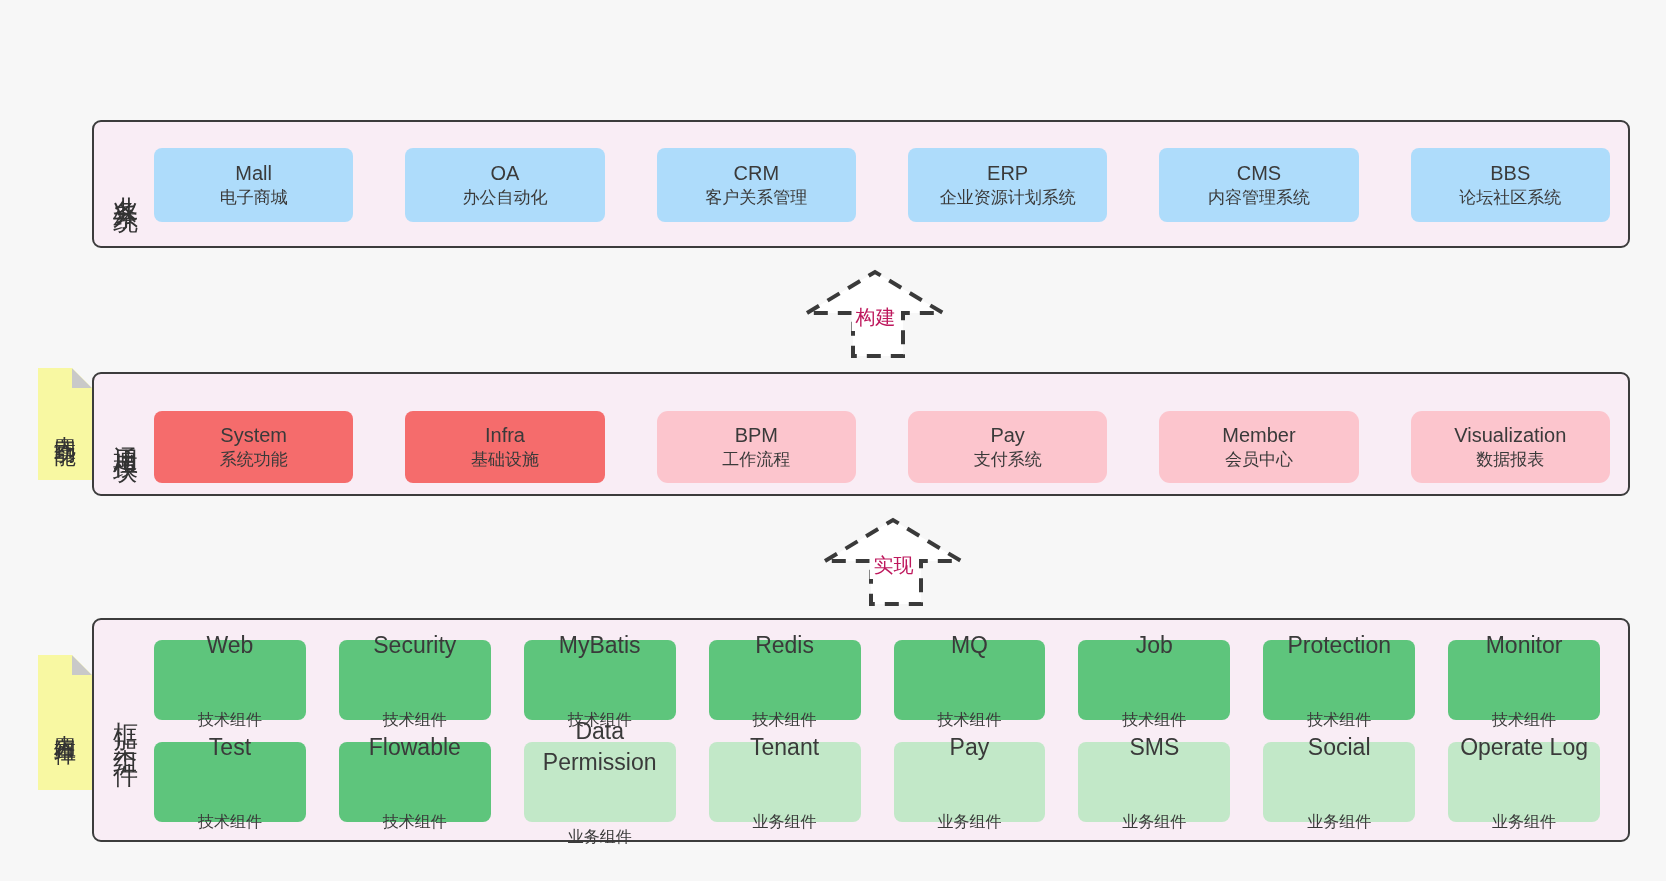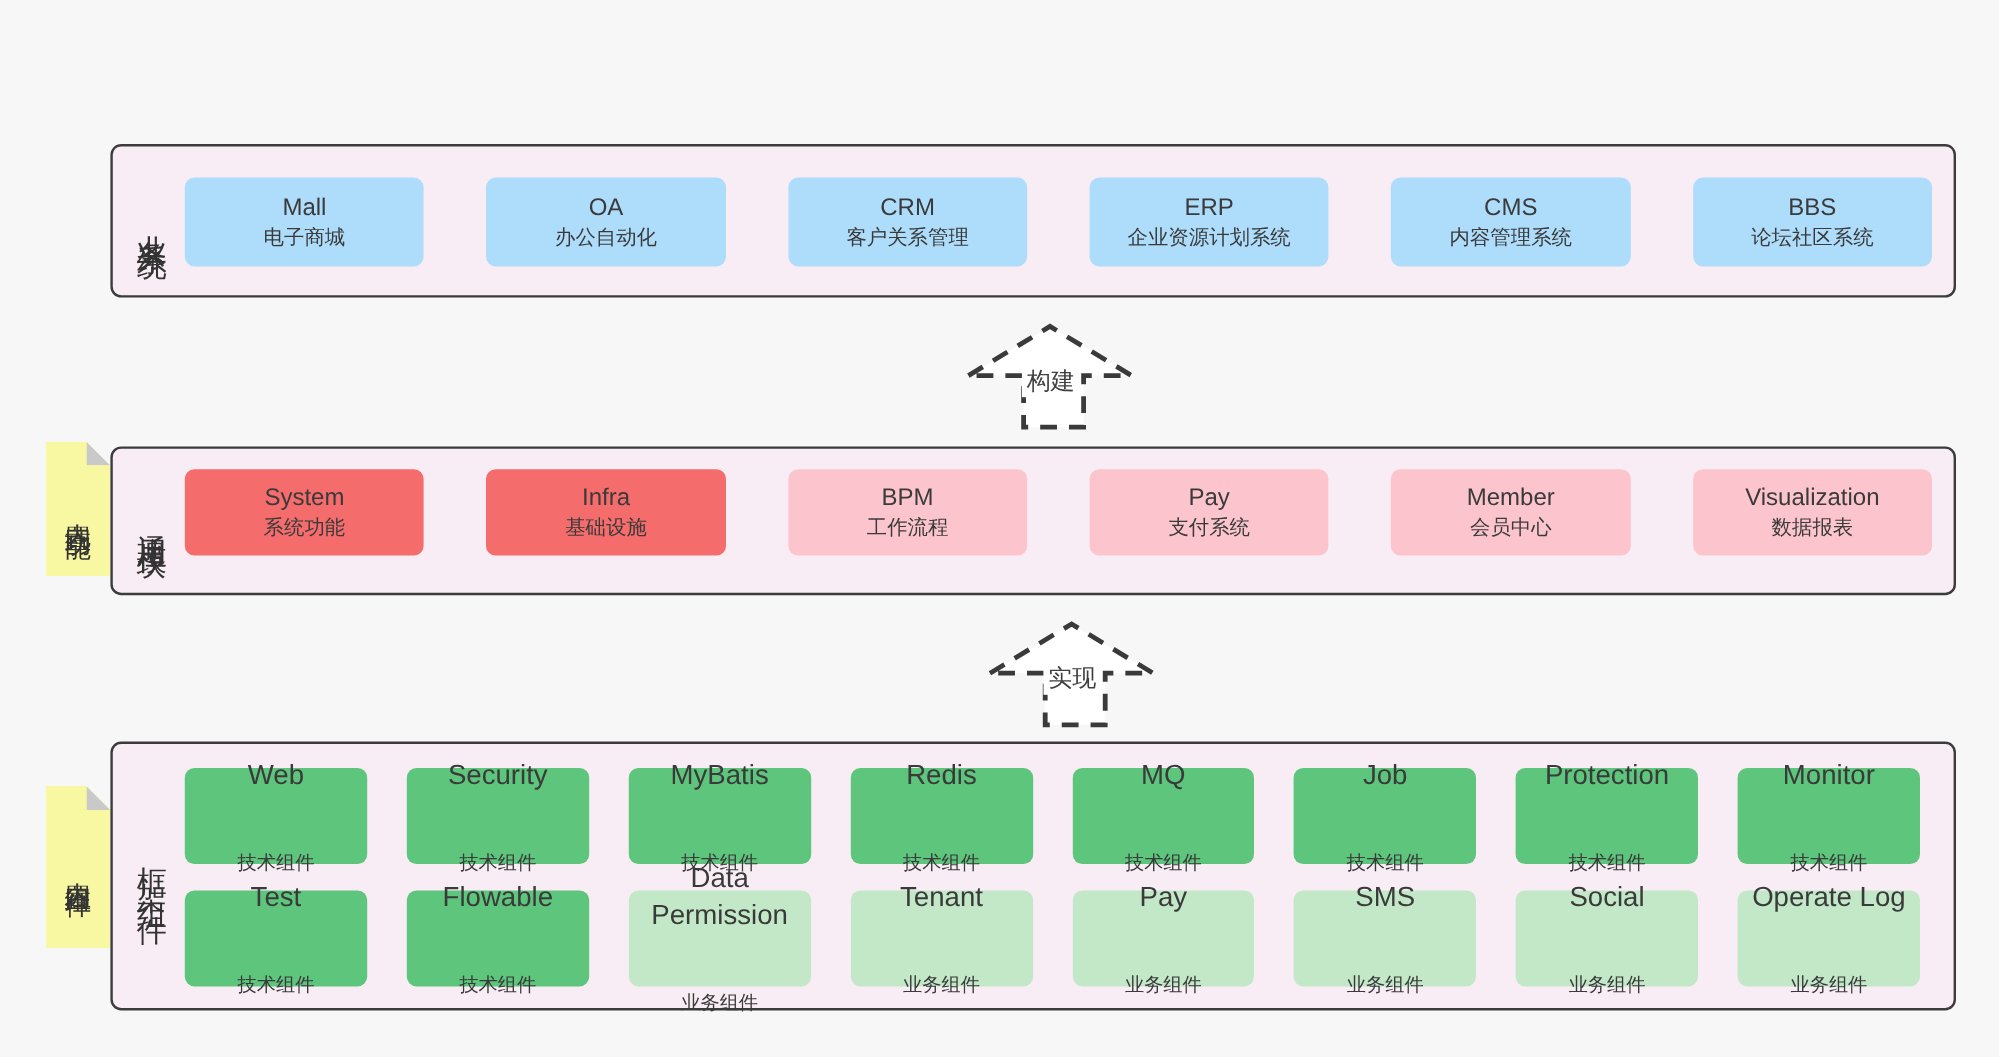--- a/index.html
+++ b/index.html
@@ -18,50 +18,50 @@
   #band2{top:372px;height:124px;}
   #band3{top:618px;height:224px;}
 
   .band-label{position:absolute;left:16px;top:50%;transform:translateY(-50%);
               writing-mode:vertical-rl;text-orientation:upright;
               font-size:25px;letter-spacing:4px;color:#333;white-space:nowrap;}
   #band3 .band-label{letter-spacing:14px;}
 
   .row{position:absolute;left:60px;right:18px;display:flex;}
   #band1 .row{top:26px;height:74px;gap:52px;}
-  #band2 .row{top:17px;height:72px;gap:52px;justify-content:center;}
+  #band2 .row{top:37px;height:72px;gap:52px;}
   #band3 .row{right:28px;height:80px;gap:33px;}
   #band3 .row1{top:20px;}
   #band3 .row2{top:122px;}
 
   .box{flex:1;border-radius:8px;display:flex;flex-direction:column;align-items:center;
        justify-content:center;text-align:center;line-height:1.34;min-width:0;}
   .box .en{font-size:20px;}
   .box .zh{font-size:17px;}
   #band3 .box .en{font-size:23px;padding:0 8px;}
   #band3 .box .zh{font-size:16px;margin-top:48px;}
-  .blue{background:var(--blue);} .red{background:var(--red);} .pink{background:var(--pink);}
+  .blue{background:var(--blue);} .red{background:var(--red);} .pink{background:var(--pink);border-radius:11px;}
   .gdark{background:var(--green_dark);} .glight{background:var(--green_light);}
 
   .sticky{position:absolute;width:54px;background:var(--sticky_bg);
           display:flex;align-items:center;justify-content:center;
           clip-path:polygon(0 0,calc(100% - 20px) 0,100% 20px,100% 100%,0 100%);}
   .sticky::after{content:"";position:absolute;top:0;right:0;width:20px;height:20px;
           background:var(--sticky_fold);clip-path:polygon(0 0,100% 100%,0 100%);}
   #sticky1{left:38px;top:368px;height:112px;}
   #sticky2{left:38px;top:655px;height:135px;}
   .sticky-label{writing-mode:vertical-rl;text-orientation:upright;font-size:22px;
           letter-spacing:3px;color:#333;}
 
   .arrow{position:absolute;width:160px;height:100px;}
   #arrow1{left:795px;top:262px;}
   #arrow2{left:813px;top:510px;}
   .arrow svg{display:block;}
   .arrow-label{position:absolute;left:83px;top:42px;transform:translateX(-55%);
-          background:#fff;padding:0 4px;font-size:20px;color:#404040;white-space:nowrap;}
+          background:#fff;padding:0 4px;font-size:20px;color:#be185d;white-space:nowrap;}
 </style>
 </head>
 <body>
 
 <div class="canvas">
 
   <div class="band" id="band1">
     <div class="band-label">业务系统</div>
     <div class="row">
       <div class="box blue">

